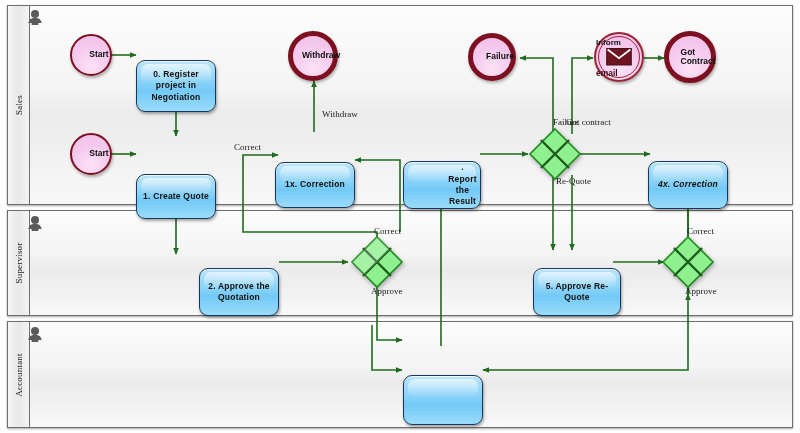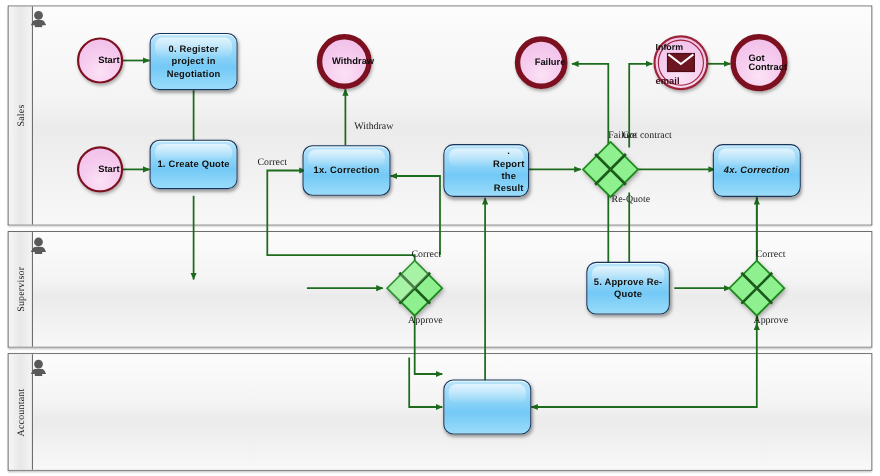--- a/index.html
+++ b/index.html
@@ -52,20 +52,21 @@
     border:1.6px solid #17365d;border-radius:9px;
     background:linear-gradient(180deg,#b9e4fb 0%,#8ed4f8 38%,#73c9f6 60%,#9adcfa 100%);
     box-shadow:1px 2px 3px rgba(0,0,0,.35), inset 0 1px 0 rgba(255,255,255,.75);
     display:flex;align-items:center;justify-content:center;
     text-align:center;
     font-size:8.5px;font-weight:bold;color:#12100c;
     line-height:1.35;
     letter-spacing:.2px;
     padding:2px 3px;
     overflow:hidden;
+    margin-top:30px;
   }
   .task .sheen{
     position:absolute;left:5%;top:6%;width:90%;height:38%;
     border-radius:7px;
     background:linear-gradient(180deg,rgba(255,255,255,.62),rgba(255,255,255,0));
     pointer-events:none;
   }
   .task span{position:relative;z-index:2;}
 
   
@@ -223,42 +224,46 @@
 
   <div class="event end" style="left:664px;top:31px;width:52px;height:52px;">
     <span class="lbl">Got Contract</span>
   </div>
 
   <div class="task" style="left:136px;top:30px;width:80px;height:52px;">
     <div class="sheen"></div>
     <span>0. Register project in Negotiation</span>
   </div>
 
-  <div class="task" style="left:136px;top:127px;width:80px;height:45px;">
+  <div class="task" style="left:136px;top:144px;width:80px;height:45px;">
     <div class="sheen"></div>
     <span>1. Create Quote</span>
   </div>
 
   <div class="task" style="left:275px;top:132px;width:80px;height:46px;">
     <div class="sheen"></div>
     <span>1x. Correction</span>
   </div>
 
   <div class="task" style="left:403px;top:131px;width:78px;height:48px;padding-left:44px;">
     <div class="sheen"></div>
     <span>. Report the Result</span>
   </div>
 
   <div class="task" style="left:648px;top:131px;width:80px;height:48px;font-style:italic;">
     <div class="sheen"></div>
     <span>4x. Correction</span>
   </div>
 
-
-  <div class="task" style="left:533px;top:238px;width:76px;height:48px;">
+  <div class="task" style="left:199px;top:238px;width:80px;height:48px;">
+    <div class="sheen"></div>
+    <span>2. Approve the Quotation</span>
+  </div>
+
+  <div class="task" style="left:533px;top:238px;width:88px;height:48px;">
     <div class="sheen"></div>
     <span>5. Approve Re-Quote</span>
   </div>
 
   <div class="task" style="left:403px;top:345px;width:80px;height:50px;">
     <div class="sheen"></div>
   </div>
 
   <div class="gateway" style="left:350px;top:235px;width:54px;height:54px;">
     <svg width="54" height="54" viewBox="0 0 54 54">

